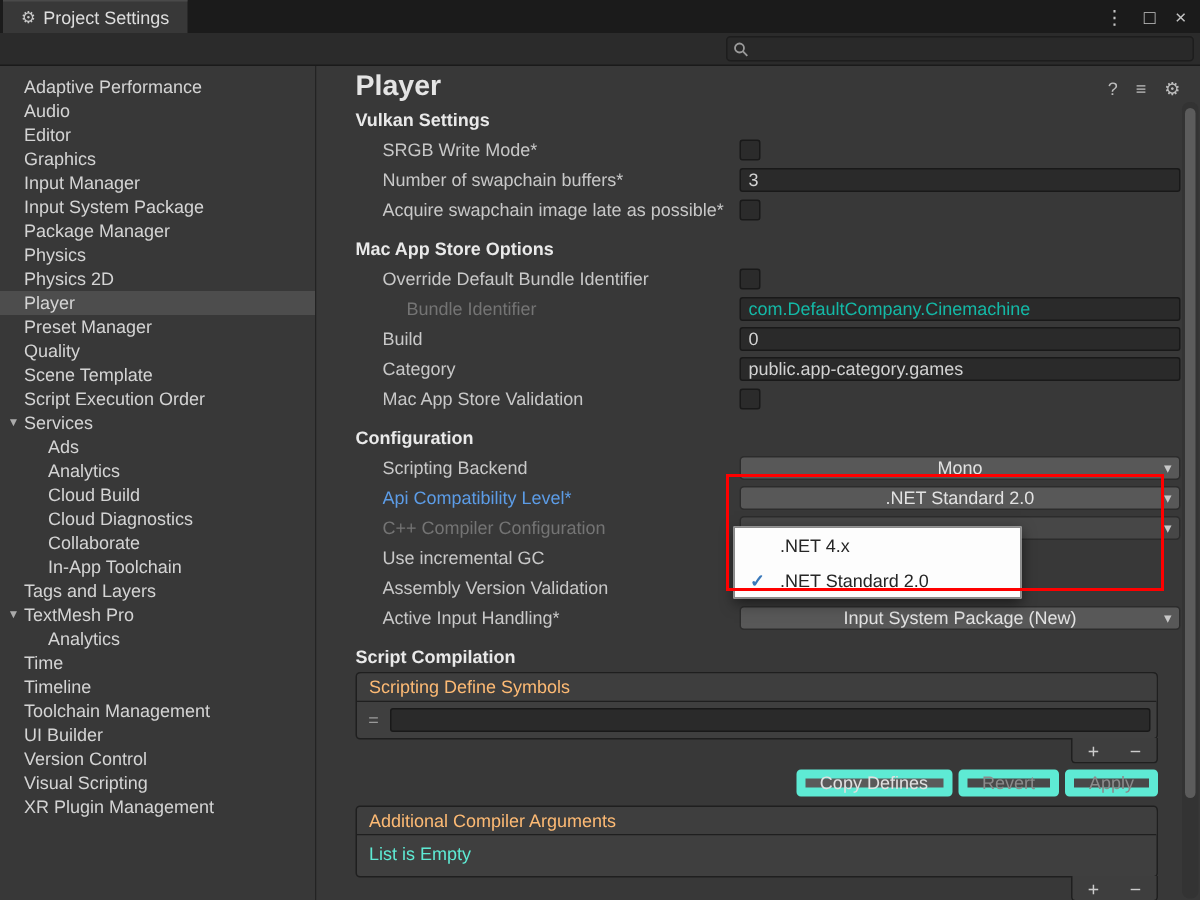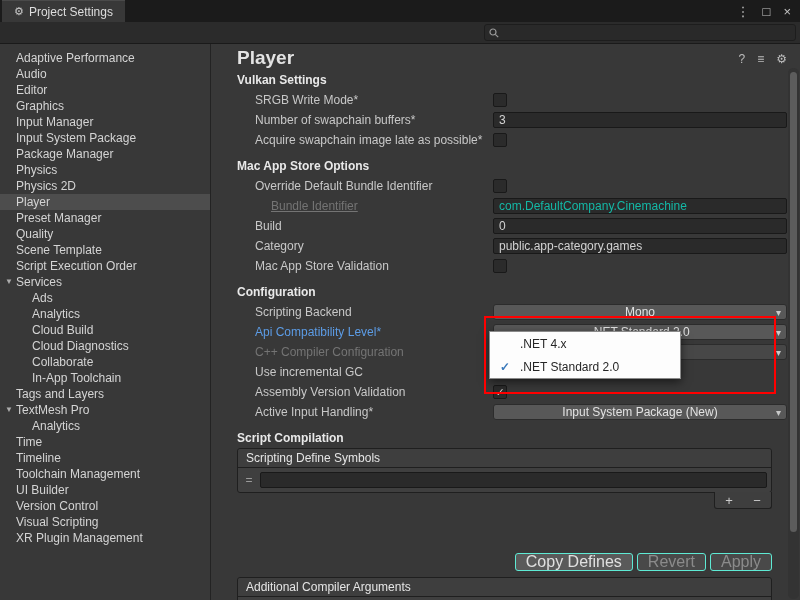--- a/index.html
+++ b/index.html
@@ -32,46 +32,46 @@
   .main-header {height:24px; padding-left:26px; display:flex; align-items:center;}
   .main-title {font-size:19px; font-weight:bold; color:#e4e4e4;}
   .header-icons {position:absolute; right:13px; top:8px; display:flex; gap:12px; color:#bdbdbd; font-size:12px;}
 
   .section {margin-bottom:6px;}
   .sec-header {margin-left:26px; height:20px; line-height:20px; font-weight:bold; font-size:12px; color:#e9e9e9;}
   .prop-row {display:flex; align-items:center; height:20px; padding-left:44px; padding-right:13px;}
   .prop-label {width:238px; flex:0 0 238px; font-size:12px; color:#c8c8c8; white-space:nowrap; overflow:hidden; box-sizing:border-box;}
   .prop-label.disabled {color:#747474;}
   .prop-label.blue {color:#5c9ce6;}
-  .prop-label.indent {padding-left:16px;text-decoration:underline;}
+  .prop-label.indent {padding-left:16px;}
   .prop-ctrl {flex:1; display:flex; align-items:center; min-width:0;}
 
   .checkbox {width:14px; height:14px; box-sizing:border-box; background:#2b2b2b; border:1px solid #191919; border-radius:2px; display:flex; align-items:center; justify-content:center; color:#cfcfcf; font-size:11px; line-height:1;}
   .textfield {flex:1; height:16px; box-sizing:border-box; background:#2a2a2a; border:1px solid #191919; border-radius:2px; display:flex; align-items:center; padding:0 5px; font-size:12px; color:#d2d2d2; white-space:nowrap; overflow:hidden;}
   .textfield.disabled {color:#14b8a6;}
   .dropdown {flex:1; height:16px; box-sizing:border-box; background:#585858; border:1px solid #2c2c2c; border-radius:3px; display:flex; align-items:center; padding:0 6px; font-size:12px; color:#e2e2e2; position:relative; white-space:nowrap; overflow:hidden;justify-content:center;}
   .dropdown .arrow {position:absolute; right:5px; color:#c8c8c8; font-size:10px;}
   .dropdown.disabled {background:#474747; color:#7a7a7a;}
 
   
   .listbox {margin-left:26px; margin-right:28px; border:1px solid #1f1f1f; border-radius:3px; background:#3f3f3f;}
-  .listbox-header {height:18px; line-height:18px; padding-left:8px; font-size:12px; color:#e5e5e5; background:#3e3e3e; border-bottom:1px solid #1f1f1f; border-radius:3px 3px 0 0;}
+  .listbox-header {height:18px; line-height:18px; padding-left:8px; font-size:12px; color:#fdba74; background:#3e3e3e; border-bottom:1px solid #1f1f1f; border-radius:3px 3px 0 0;}
   .listbox-body {padding:4px;}
   .listbox-body.empty {font-size:12px; color:#5eead4; padding:5px 8px 8px;}
   .define-row {display:flex; align-items:center; gap:4px;}
   .drag-handle {color:#9a9a9a; font-size:12px; width:14px; text-align:center;}
   .define-input {flex:1; height:16px; box-sizing:border-box; background:#2a2a2a; border:1px solid #191919; border-radius:2px; color:#d2d2d2; font-size:12px; padding:0 4px; outline:none; font-family:inherit;}
   .listbox-footer {width:58px; height:17px; box-sizing:border-box; margin:-1px 28px 0 auto; background:#3e3e3e; border:1px solid #1f1f1f; border-top:none; border-radius:0 0 3px 3px; display:flex; align-items:center; justify-content:space-around; color:#cccccc; font-size:13px; line-height:1;}
   .listbox-footer span {cursor:default;}
   .btn-row {display:flex; justify-content:flex-end; gap:4px; margin:4px 28px 6px 0;}
-  .btn {height:18px; box-sizing:border-box; padding:0 10px; background:#5a5a5a; border:1px solid #5eead4; border-radius:3px; color:#e0e0e0; font-size:16px; display:flex; align-items:center;margin-top:40px;}
+  .btn {height:18px; box-sizing:border-box; padding:0 10px; background:#5a5a5a; border:6px solid #5eead4; border-radius:3px; color:#e0e0e0; font-size:12px; display:flex; align-items:center;}
   .btn.disabled {background:#494949; color:#8b8b8b;}
 
   
-  .popup {position:absolute; left:278px; top:287px; width:190px; background:#fdfdfd; border:1px solid #8a8a8a; box-shadow:0 3px 9px rgba(0,0,0,0.55); z-index:5;}
+  .popup {position:absolute; left:278px; top:307px; width:190px; background:#fdfdfd; border:1px solid #8a8a8a; box-shadow:0 3px 9px rgba(0,0,0,0.55); z-index:5;}
   .popup-item {height:23px; display:flex; align-items:center; font-size:12px; color:#262626; background:#fdfdfd;}
   .popup-check {width:30px; text-align:center; color:#3a79bb; font-weight:bold; font-size:12px;}
 
   
   .red-box {position:absolute; left:273px; top:272px; width:292px; height:78px; border:2px solid #ff0000; box-sizing:border-box; z-index:6; pointer-events:none;}
 
   
   .scrollbar {position:absolute; top:24px; right:1px; bottom:1px; width:11px; background:#333333; border-radius:5px;}
   .scroll-thumb {position:absolute; left:2px; right:2px; top:4px; height:460px; background:#5c5c5c; border-radius:4px;}
 </style>

